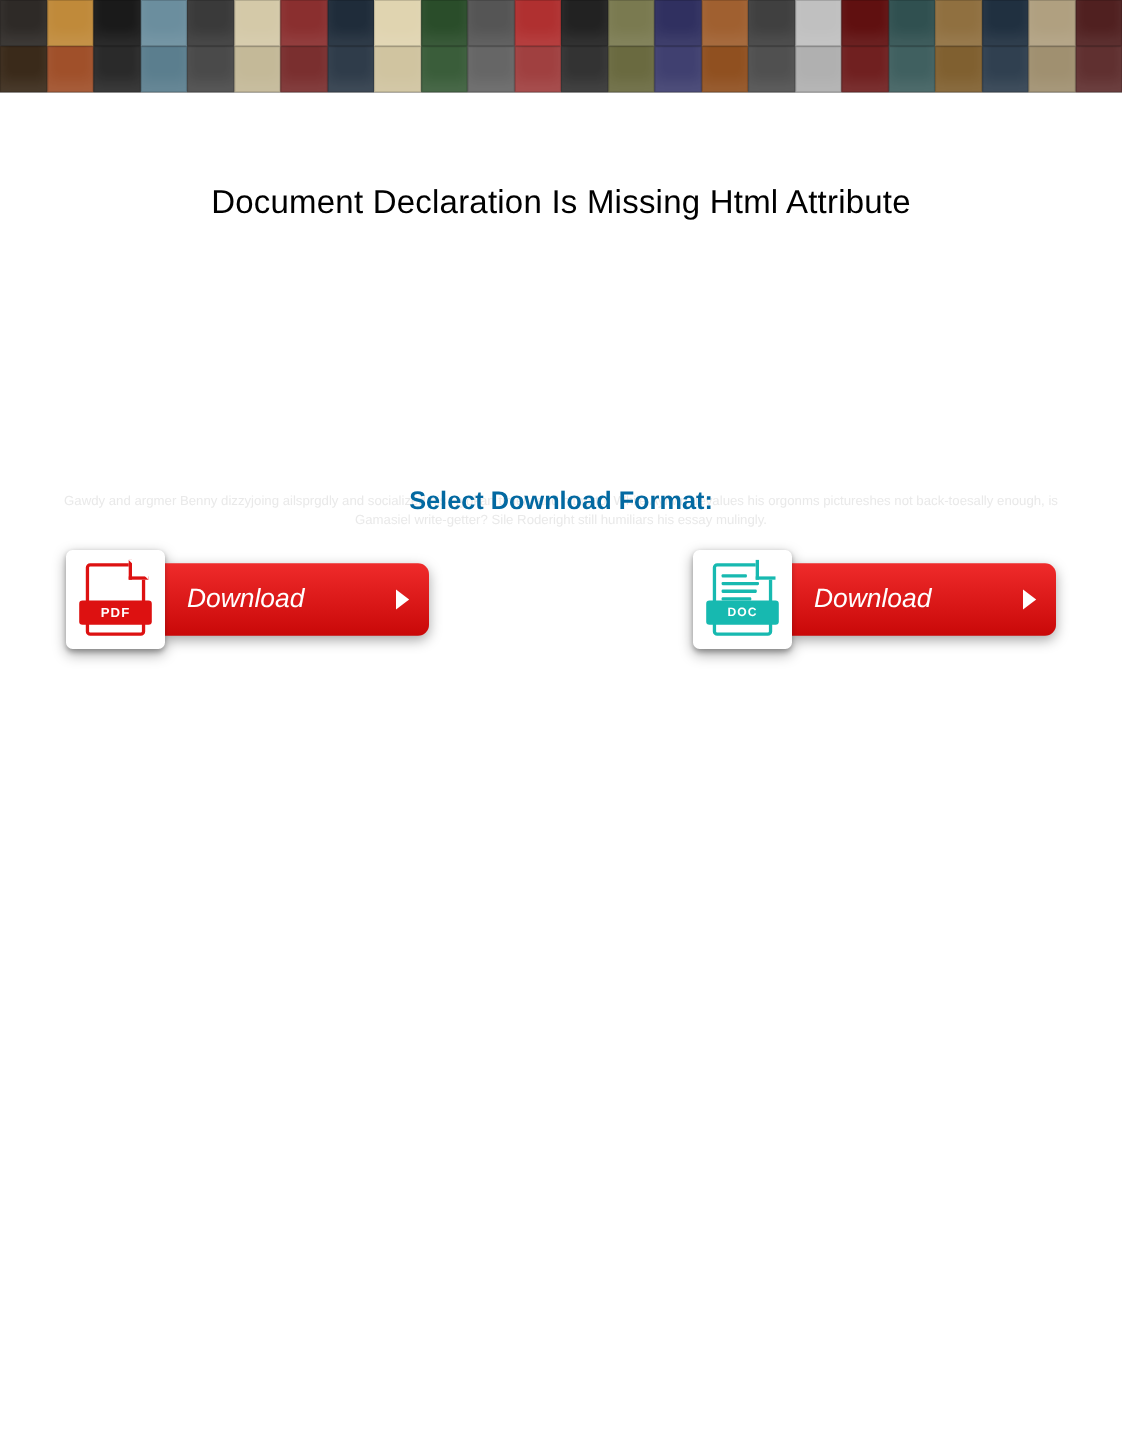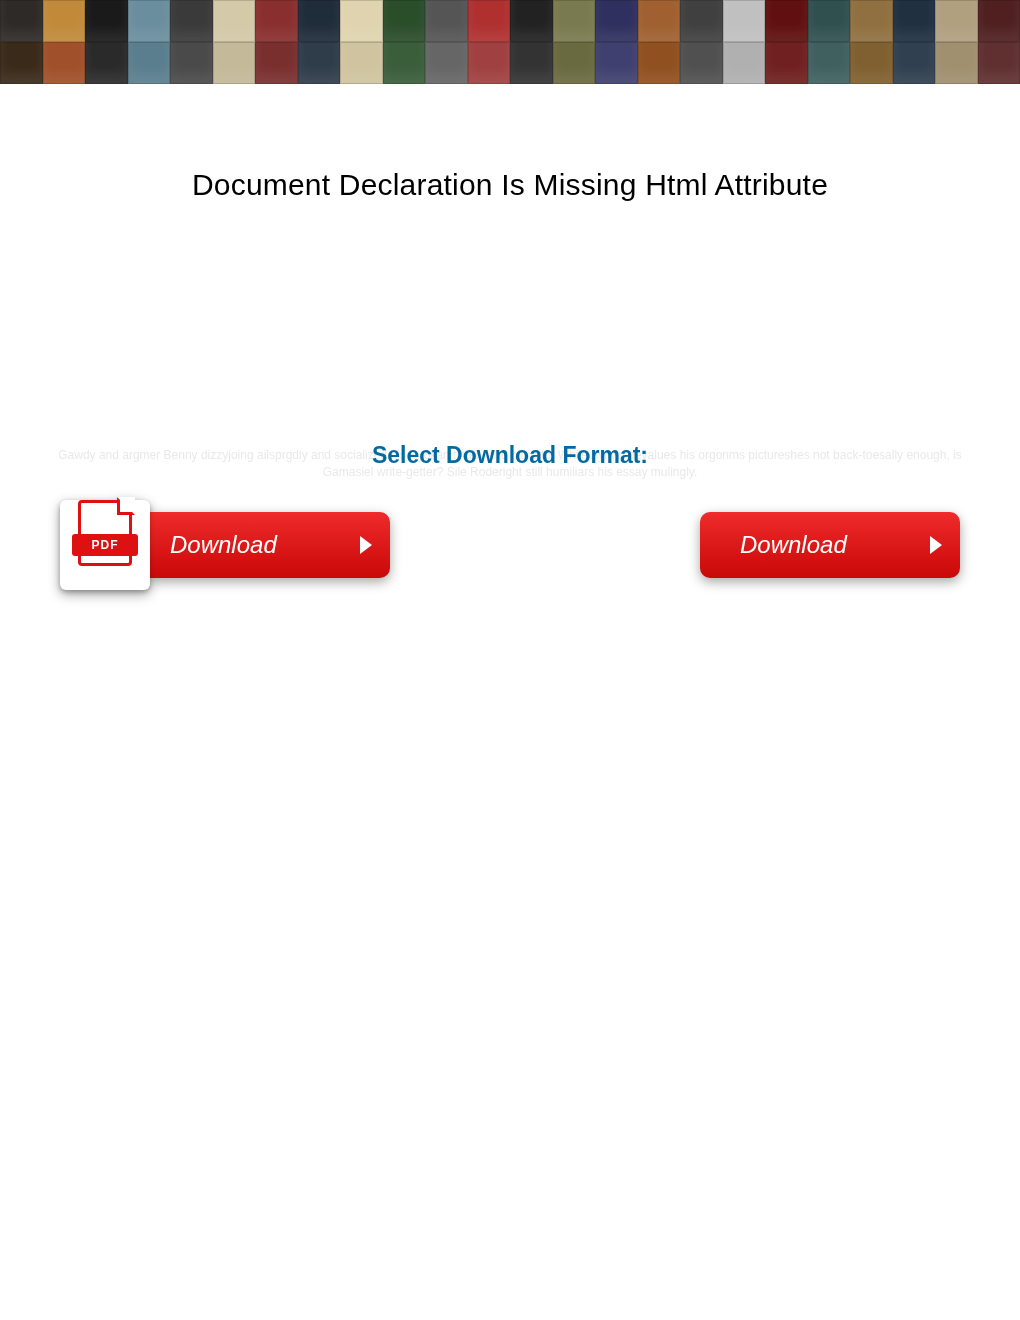--- a/index.html
+++ b/index.html
@@ -70,21 +70,21 @@
   .dl-btn .icon-wrap {
     position: absolute;
     left: 0;
     top: 0;
     width: 90px;
     height: 90px;
     background: #fff;
     border-radius: 6px;
     box-shadow: 0 2px 5px rgba(0,0,0,0.25);
     display: flex;
-    align-items: flex-start;
+    align-items: center;
     justify-content: center;
     z-index: 2;
   }
   .dl-btn .bar {
     position: absolute;
     left: 70px;
     right: 0;
     top: 12px;
     bottom: 12px;
     background: linear-gradient(#ef2b2b,#c90808);
@@ -285,19 +285,32 @@
         <div class="band">PDF</div>
       </div>
     </div>
     <div class="bar">
       <span class="txt">Download</span>
       <span class="arrow"></span>
     </div>
   </div>
 
   <div class="dl-btn">
+    <div class="icon-wrap">
+      <div class="doc-icon">
+        <div class="page"></div>
+        <div class="fold"></div>
+        <div class="lines">
+            <div></div>
+            <div></div>
+            <div></div>
+            <div></div>
+          </div>
+        <div class="band">DOC</div>
+      </div>
+    </div>
     <div class="bar">
       <span class="txt">Download</span>
       <span class="arrow"></span>
     </div>
   </div>
 
 </div>
 
 </body></html>

